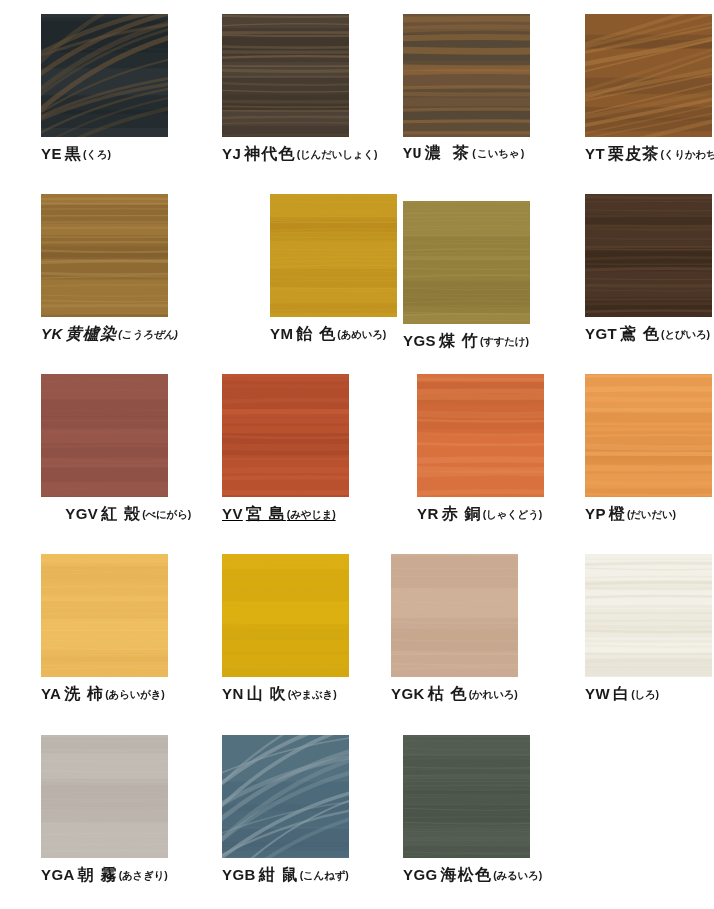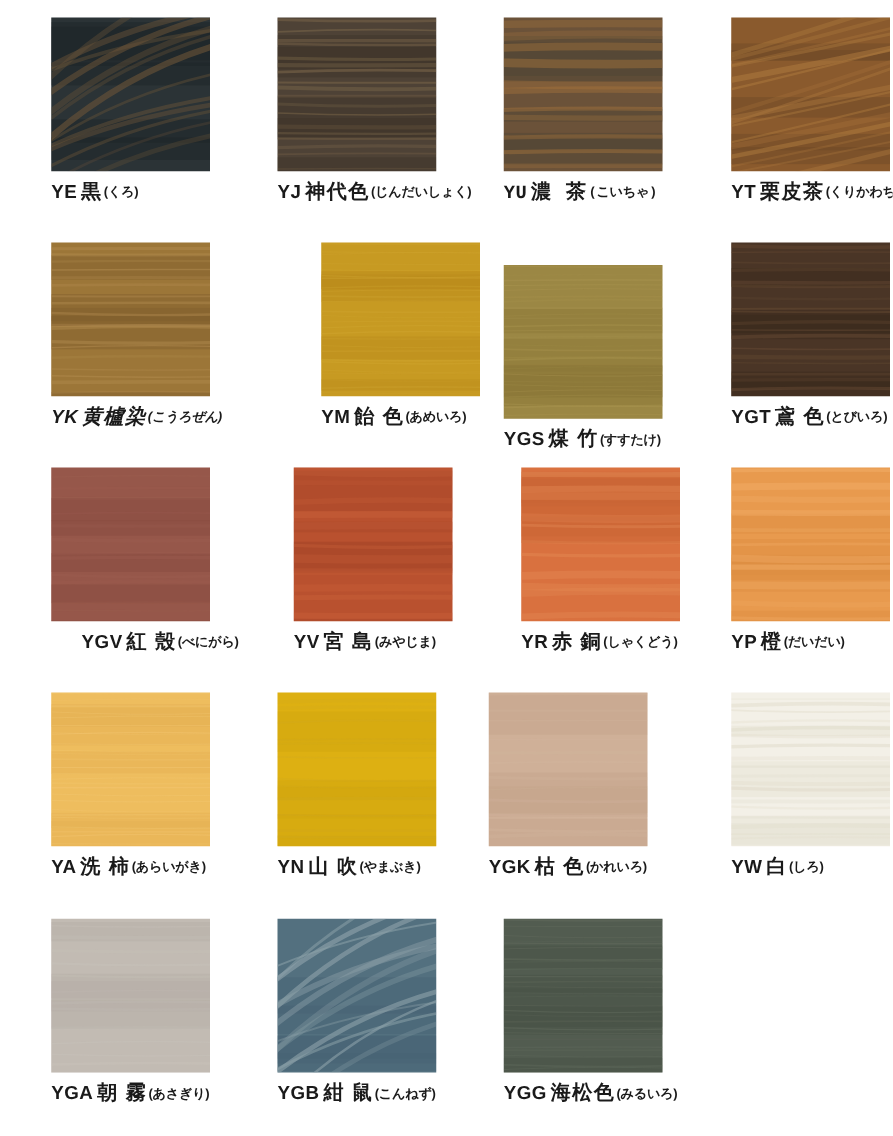--- a/index.html
+++ b/index.html
@@ -200,21 +200,21 @@
           <path d="M -6 84.4 Q 63.5 81.4 133 83.2" stroke="#bb9457" stroke-width="1.09" fill="none" opacity="0.40"></path>
           <path d="M -6 92.3 Q 63.5 90.2 133 91.4" stroke="#bb9457" stroke-width="1.96" fill="none" opacity="0.20"></path>
           <path d="M -6 101.1 Q 63.5 102.7 133 101.7" stroke="#bb9457" stroke-width="1.10" fill="none" opacity="0.28"></path>
           <path d="M -6 106.5 Q 63.5 108.6 133 107.4" stroke="#bb9457" stroke-width="1.16" fill="none" opacity="0.38"></path>
           <path d="M -6 112.0 Q 63.5 111.1 133 111.6" stroke="#bb9457" stroke-width="3.02" fill="none" opacity="0.30"></path>
           <path d="M -6 120.5 Q 63.5 118.6 133 119.8" stroke="#bb9457" stroke-width="1.39" fill="none" opacity="0.24"></path>
         </svg>
       </div>
       <div class="caption"><span class="code">YK</span><span class="kanji">黄櫨染</span><span class="kana">(こうろぜん)</span></div>
     </div>
-    <div class="swatch-cell" style="left: 184px; top: 194px; padding-left: 48px;">
+    <div class="swatch-cell" style="left: 197px; top: 194px; padding-left: 48px;">
       <div class="swatch" style="background: rgb(199, 154, 34);">
         <svg width="127" height="123" viewBox="0 0 127 123" class="grain" preserveAspectRatio="none">
           <rect x="-4" y="75.14346707818929" width="135" height="18.43800582990398" fill="#b88a1c" opacity="0.4"></rect>
           <rect x="-4" y="25.48263888888889" width="135" height="12.019813100137174" fill="#b88a1c" opacity="0.4"></rect>
           <rect x="-4" y="27.324897119341564" width="135" height="20.0193158436214" fill="#b88a1c" opacity="0.4"></rect>
           <rect x="-4" y="109.52209362139918" width="135" height="9.053798010973937" fill="#b88a1c" opacity="0.4"></rect>
           <rect x="-4" y="23.037191358024693" width="135" height="14.11091392318244" fill="#b88a1c" opacity="0.4"></rect>
           <path d="M -6 1.0 Q 63.5 1.8 133 1.3" stroke="#d4ab36" stroke-width="1.22" fill="none" opacity="0.22"></path>
           <path d="M -6 7.4 Q 63.5 8.5 133 7.8" stroke="#d4ab36" stroke-width="0.88" fill="none" opacity="0.22"></path>
           <path d="M -6 9.8 Q 63.5 7.1 133 8.7" stroke="#d4ab36" stroke-width="1.06" fill="none" opacity="0.16"></path>
@@ -238,21 +238,21 @@
           <path d="M -6 95.2 Q 63.5 98.3 133 96.5" stroke="#d4ab36" stroke-width="1.11" fill="none" opacity="0.30"></path>
           <path d="M -6 101.9 Q 63.5 105.2 133 103.3" stroke="#d4ab36" stroke-width="0.99" fill="none" opacity="0.19"></path>
           <path d="M -6 104.5 Q 63.5 105.2 133 104.8" stroke="#d4ab36" stroke-width="0.80" fill="none" opacity="0.16"></path>
           <path d="M -6 109.6 Q 63.5 111.9 133 110.5" stroke="#d4ab36" stroke-width="0.81" fill="none" opacity="0.16"></path>
           <path d="M -6 116.7 Q 63.5 114.8 133 115.9" stroke="#d4ab36" stroke-width="1.23" fill="none" opacity="0.25"></path>
           <path d="M -6 119.9 Q 63.5 121.5 133 120.5" stroke="#d4ab36" stroke-width="0.67" fill="none" opacity="0.17"></path>
         </svg>
       </div>
       <div class="caption"><span class="code">YM</span><span class="kanji">飴 色</span><span class="kana">(あめいろ)</span></div>
     </div>
-    <div class="swatch-cell" style="left: 378px; top: 212px;">
+    <div class="swatch-cell" style="left: 378px; top: 201px;">
       <div class="swatch" style="background: rgb(155, 135, 68);">
         <svg width="127" height="123" viewBox="0 0 127 123" class="grain" preserveAspectRatio="none">
           <rect x="-4" y="59.09304269547325" width="135" height="26.259739368998627" fill="#897638" opacity="0.4"></rect>
           <rect x="-4" y="34.677584876543214" width="135" height="19.88167009602195" fill="#897638" opacity="0.4"></rect>
           <rect x="-4" y="79.98743569958847" width="135" height="25.99537037037037" fill="#897638" opacity="0.4"></rect>
           <rect x="-4" y="87.20778034979425" width="135" height="25.66256858710562" fill="#897638" opacity="0.4"></rect>
           <rect x="-4" y="80.63491512345679" width="135" height="24.982030178326475" fill="#897638" opacity="0.4"></rect>
           <path d="M -6 0.8 Q 63.5 2.2 133 1.4" stroke="#b09a55" stroke-width="1.03" fill="none" opacity="0.29"></path>
           <path d="M -6 8.2 Q 63.5 7.6 133 7.9" stroke="#b09a55" stroke-width="0.76" fill="none" opacity="0.16"></path>
           <path d="M -6 12.5 Q 63.5 11.6 133 12.2" stroke="#b09a55" stroke-width="1.35" fill="none" opacity="0.29"></path>
@@ -330,21 +330,21 @@
           <path d="M -6 69.1 Q 63.5 68.2 133 68.7" stroke="#a9685a" stroke-width="1.44" fill="none" opacity="0.20"></path>
           <path d="M -6 72.7 Q 63.5 71.4 133 72.2" stroke="#a9685a" stroke-width="2.77" fill="none" opacity="0.20"></path>
           <path d="M -6 85.5 Q 63.5 88.8 133 86.8" stroke="#a9685a" stroke-width="2.08" fill="none" opacity="0.14"></path>
           <path d="M -6 92.4 Q 63.5 90.6 133 91.7" stroke="#a9685a" stroke-width="2.55" fill="none" opacity="0.11"></path>
           <path d="M -6 108.3 Q 63.5 107.5 133 108.0" stroke="#a9685a" stroke-width="1.70" fill="none" opacity="0.12"></path>
           <path d="M -6 114.0 Q 63.5 115.2 133 114.5" stroke="#a9685a" stroke-width="1.21" fill="none" opacity="0.10"></path>
         </svg>
       </div>
       <div class="caption"><span class="code">YGV</span><span class="kanji">紅 殼</span><span class="kana">(べにがら)</span></div>
     </div>
-    <div class="swatch-cell" style="left: 210px; top: 374px;">
+    <div class="swatch-cell" style="left: 197px; top: 374px; text-decoration: underline;">
       <div class="swatch" style="background: rgb(185, 81, 47);">
         <svg width="127" height="123" viewBox="0 0 127 123" class="grain" preserveAspectRatio="none">
           <rect x="-4" y="59.23698559670782" width="135" height="23.260845336076816" fill="#a64628" opacity="0.4"></rect>
           <rect x="-4" y="59.687268518518515" width="135" height="24.546356310013717" fill="#a64628" opacity="0.4"></rect>
           <rect x="-4" y="43.30730452674897" width="135" height="8.471784979423868" fill="#a64628" opacity="0.4"></rect>
           <rect x="-4" y="120.94894547325103" width="135" height="10.987748628257886" fill="#a64628" opacity="0.4"></rect>
           <rect x="-4" y="2.575154320987654" width="135" height="32.41523491083676" fill="#a64628" opacity="0.4"></rect>
           <path d="M -6 2.6 Q 63.5 5.6 133 3.8" stroke="#c8603a" stroke-width="6.55" fill="none" opacity="0.30"></path>
           <path d="M -6 12.1 Q 63.5 12.5 133 12.3" stroke="#c8603a" stroke-width="3.72" fill="none" opacity="0.21"></path>
           <path d="M -6 28.0 Q 63.5 24.9 133 26.7" stroke="#c8603a" stroke-width="4.38" fill="none" opacity="0.26"></path>

